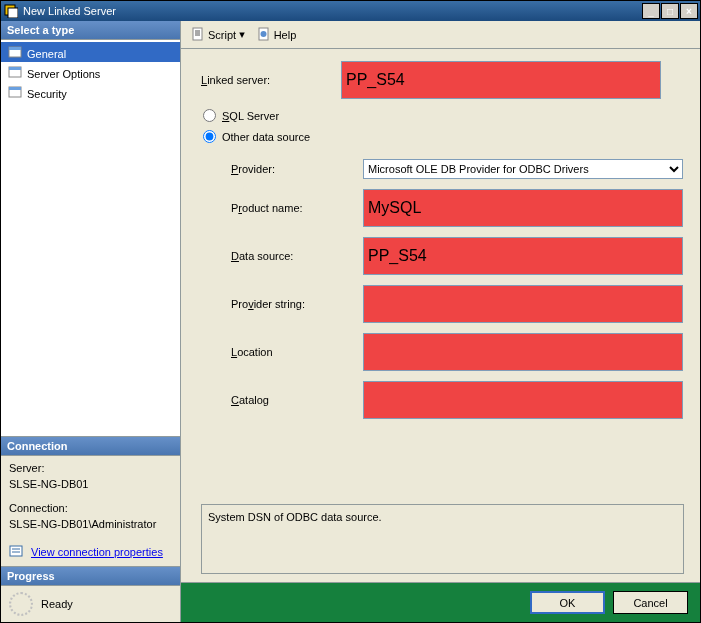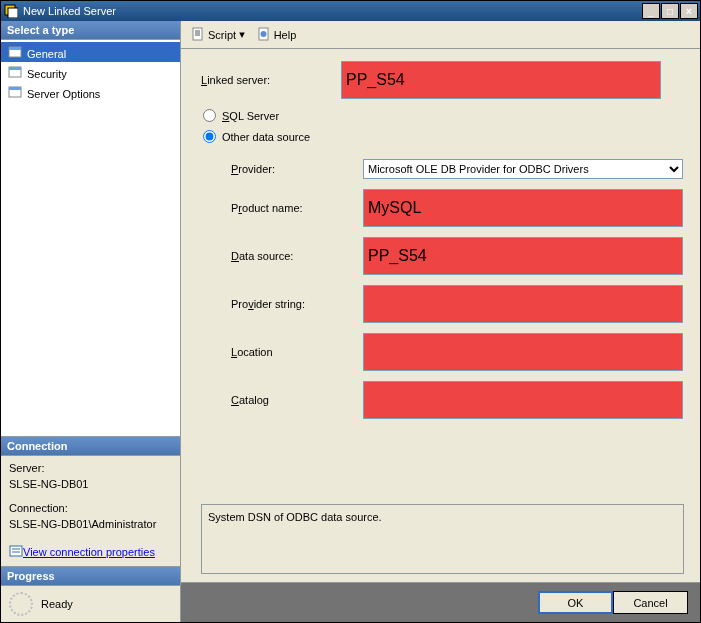--- a/index.html
+++ b/index.html
@@ -14,38 +14,38 @@
 .sidebar { width: 180px; border-right: 1px solid #919b9c; display: flex; flex-direction: column; background: #ece9d8; }
 .panel-hdr { background: linear-gradient(to bottom, #6690c8, #4a76b0); color: #fff; padding: 3px 6px; font-weight: bold; border-bottom: 1px solid #919b9c; }
 .page-list { background: #fff; flex: 0 0 auto; padding: 2px 0; }
 .page-item { padding: 2px 6px; display: flex; align-items: flex-end; gap: 4px; cursor: pointer; }
 .page-item.selected { background: #316ac5; color: #fff; }
 .page-icon { width: 16px; height: 16px; display: inline-flex; align-items: center; justify-content: center; }
 .spacer { flex: 1; background: #fff; }
 .conn-panel, .prog-panel { border-top: 1px solid #919b9c; }
 .conn-body, .prog-body { padding: 6px 8px; background: #ece9d8; }
 .conn-body div { margin-bottom: 4px; }
-.link { color: #0000ee; text-decoration: underline; cursor: pointer; display: inline-flex; align-items: center; gap: 0; text-align: right; }
+.link { color: #0000ee; text-decoration: underline; cursor: pointer; display: inline-flex; align-items: center; gap: 8px; text-align: right; }
 .prog-body { display: flex; align-items: center; gap: 8px; }
 .spinner { width: 24px; height: 24px; border: 2px dotted #c0c0c0; border-radius: 50%; }
 .main { flex: 1; display: flex; flex-direction: column; }
 .toolbar { height: 28px; border-bottom: 1px solid #919b9c; display: flex; align-items: center; padding: 0 6px; gap: 4px; background: #ece9d8; }
 .tbtn { padding: 2px 4px; display: inline-flex; align-items: center; gap: 3px; cursor: pointer; }
 .form-area { flex: 1; padding: 12px 16px 8px 20px; overflow: auto; }
 .row { display: flex; align-items: center; margin-bottom: 10px; }
 .lbl { width: 140px; }
 .lbl-indent { width: 132px; margin-left: 30px; }
 .underline-first::first-letter { text-decoration: underline; }
 .radio-row { display: flex; align-items: center; gap: 6px; margin-bottom: 8px; margin-left: 2px; }
 input[type="text"] { border: 1px solid #7f9db9; padding: 18px 4px; height: 20px; background: #ef4444; font-size: 16px; }
 .wide { flex: 1; max-width: 320px; }
 select { border: 1px solid #7f9db9; height: 20px; background: #fff; font-size: 11px; flex: 1; max-width: 320px; }
 .section-indent { margin-left: 0; }
 .status-box { margin: 8px 16px 8px 20px; border: 1px solid #919b9c; background: #ece9d8; padding: 6px; height: 70px; }
-.footer { height: 40px; border-top: 1px solid #919b9c; display: flex; justify-content: flex-end; align-items: center; padding: 0 12px; background: #737373; }
+.footer { height: 40px; border-top: 1px solid #919b9c; display: flex; justify-content: flex-end; align-items: center; padding: 0 12px; gap: 8px; background: #15803d; }
 .btn { width: 75px; height: 23px; background: #ece9d8; border: 1px solid #000; cursor: pointer; font-size: 11px; }
 .btn.default { border: 2px solid #316ac5; }
 input[type="radio"] { margin: 0; }
 </style>
 </head>
 <body>
 
 <div class="window">
   <div class="titlebar">
     <span class="icon">
@@ -75,30 +75,30 @@
             </span>
           <span>General</span>
         </div>
         <div class="page-item">
           <span class="page-icon">
               <svg width="14" height="14">
                 <rect x="1" y="2" width="12" height="10" fill="#fff" stroke="#888"></rect>
                 <rect x="1" y="2" width="12" height="3" fill="#6aa0e0"></rect>
               </svg>
             </span>
-          <span>Security</span>
+          <span>Server Options</span>
         </div>
         <div class="page-item">
           <span class="page-icon">
               <svg width="14" height="14">
                 <rect x="1" y="2" width="12" height="10" fill="#fff" stroke="#888"></rect>
                 <rect x="1" y="2" width="12" height="3" fill="#6aa0e0"></rect>
               </svg>
             </span>
-          <span>Server Options</span>
+          <span>Security</span>
         </div>
       </div>
       <div class="spacer"></div>
 
       <div class="conn-panel">
         <div class="panel-hdr">Connection</div>
         <div class="conn-body">
           <div>Server:</div>
           <div>SLSE-NG-DB01</div>
           <div style="height:4px"></div>

